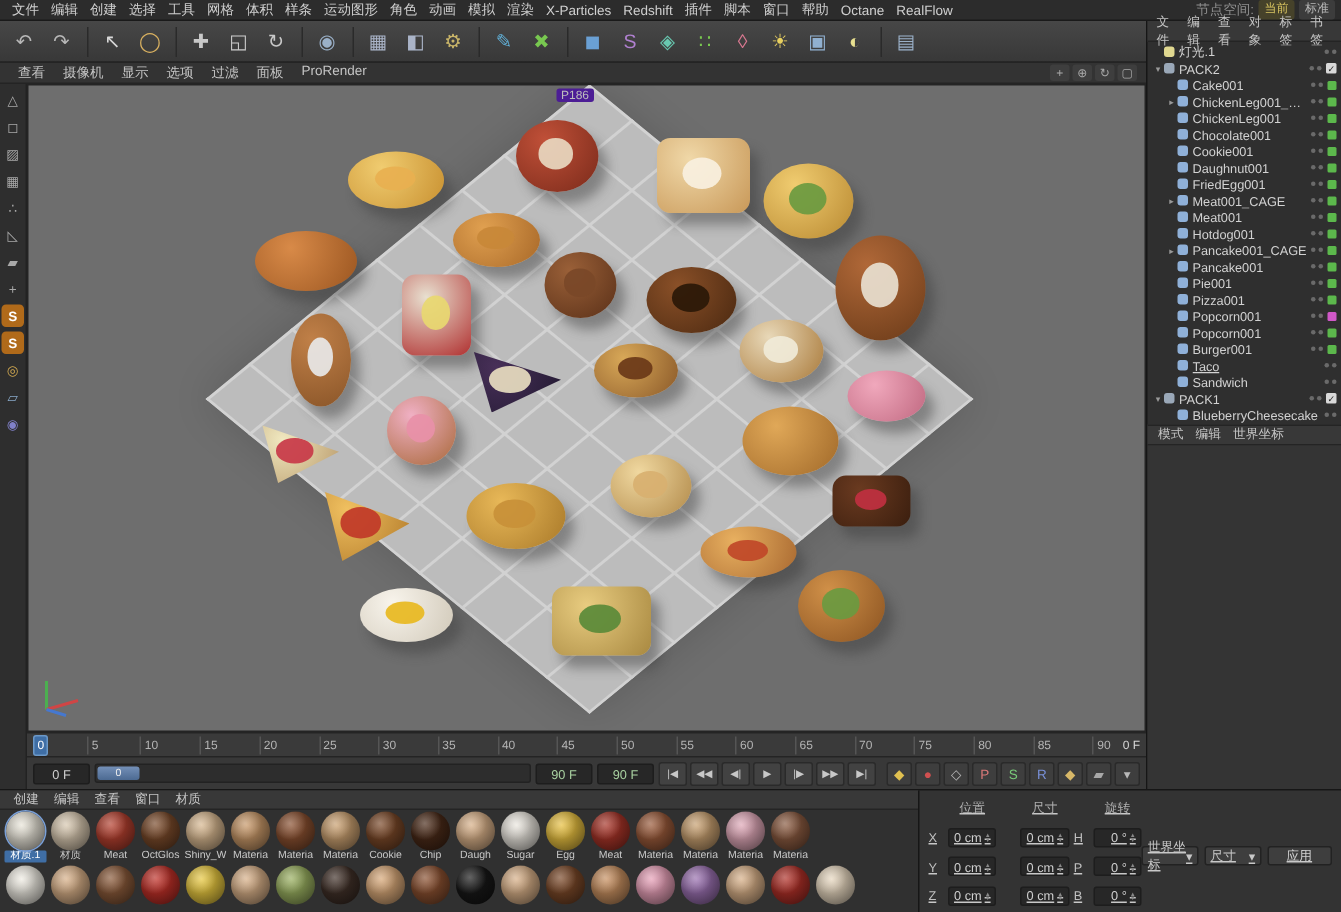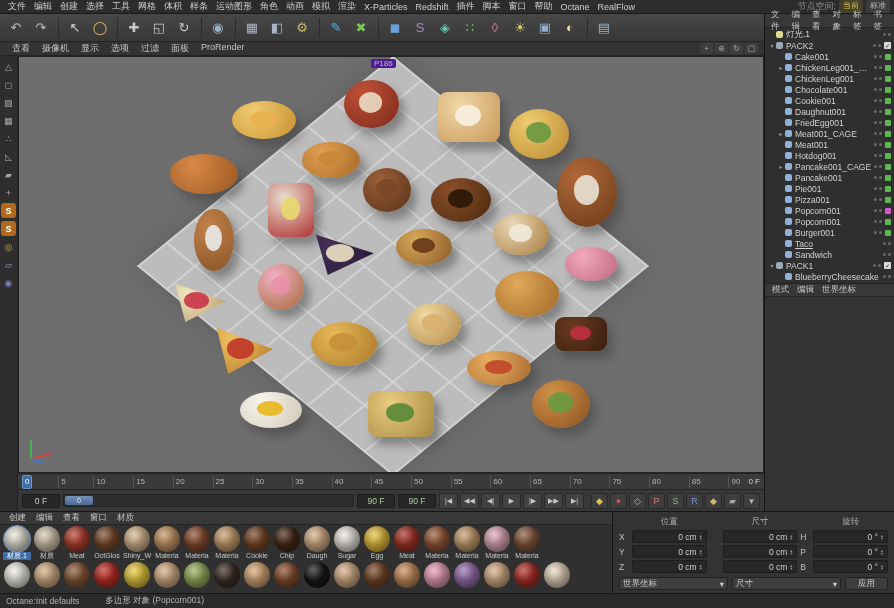--- a/index.html
+++ b/index.html
@@ -137,21 +137,21 @@
   .mat-menu { height: 13px; background: #383838; display: flex; align-items: center; padding: 0 4px; border-bottom: 1px solid #242424; }
   .mat-menu .mi { padding: 0 5px; font-size: 8.5px; color: #c4c4c4; }
   .thumb-row { display: flex; gap: 2px; padding: 1px 3px; }
   .thumb { width: 28px; flex: 0 0 auto; }
   .sphere { width: 26px; height: 26px; border-radius: 50%; margin: 0 auto; }
   .thumb .tlabel { font-size: 7px; color: #c8c8c8; text-align: center; height: 8px; line-height: 8px;
     overflow: hidden; white-space: nowrap; }
   .thumb.selected .sphere { outline: 1px solid #7aa0d8; }
   .thumb.selected .tlabel { background: #3f6ea5; color: #fff; border-radius: 1px; }
 
-  .coords { flex: 1; background: #333333; border-left: 1px solid #161616; padding: 4px 6px 2px; display: flex; flex-direction: column; }
+  .coords { flex: 1; background: #333333; border-left: 1px solid #161616; padding: 4px 6px 2px; display: flex; flex-direction: row; text-decoration: underline; }
   .cgrid { display: grid; grid-template-columns: 10px 1fr 10px 1fr 10px 1fr; gap: 2px 3px; align-items: center; }
   .chead { font-size: 8.5px; color: #b0b0b0; text-align: center; }
   .clabel { font-size: 8.5px; color: #c0c0c0; }
   .cfield { height: 13px; background: #272727; border: 1px solid #1d1d1d; border-radius: 2px;
     display: flex; align-items: center; justify-content: flex-end; padding: 0 3px; font-size: 8.5px; color: #cfcfcf; gap: 2px; }
   .spin { display: flex; flex-direction: column; font-size: 4px; line-height: 3px; color: #888; }
   .cbottom { display: flex; gap: 4px; margin-top: 4px; align-items: center; }
   .csel { flex: 1; height: 13px; background: #3e3e3e; border: 1px solid #222; border-radius: 2px;
     display: flex; align-items: center; justify-content: space-between; padding: 0 3px; font-size: 8.5px; color: #c8c8c8; }
   .capply { height: 13px; background: #3e3e3e; border: 1px solid #222; border-radius: 2px;
@@ -873,18 +873,14 @@
           </div>
         <div class="csel">
             <span>尺寸</span>
             <span>▾</span>
           </div>
         <div class="capply">应用</div>
       </div>
     </div>
   </div>
 
-  <div class="statusbar">
-    <span>Octane:Init defaults</span>
-    <span>多边形 对象 (Popcorn001)</span>
-  </div>
 
 </div>
 
 </body></html>

